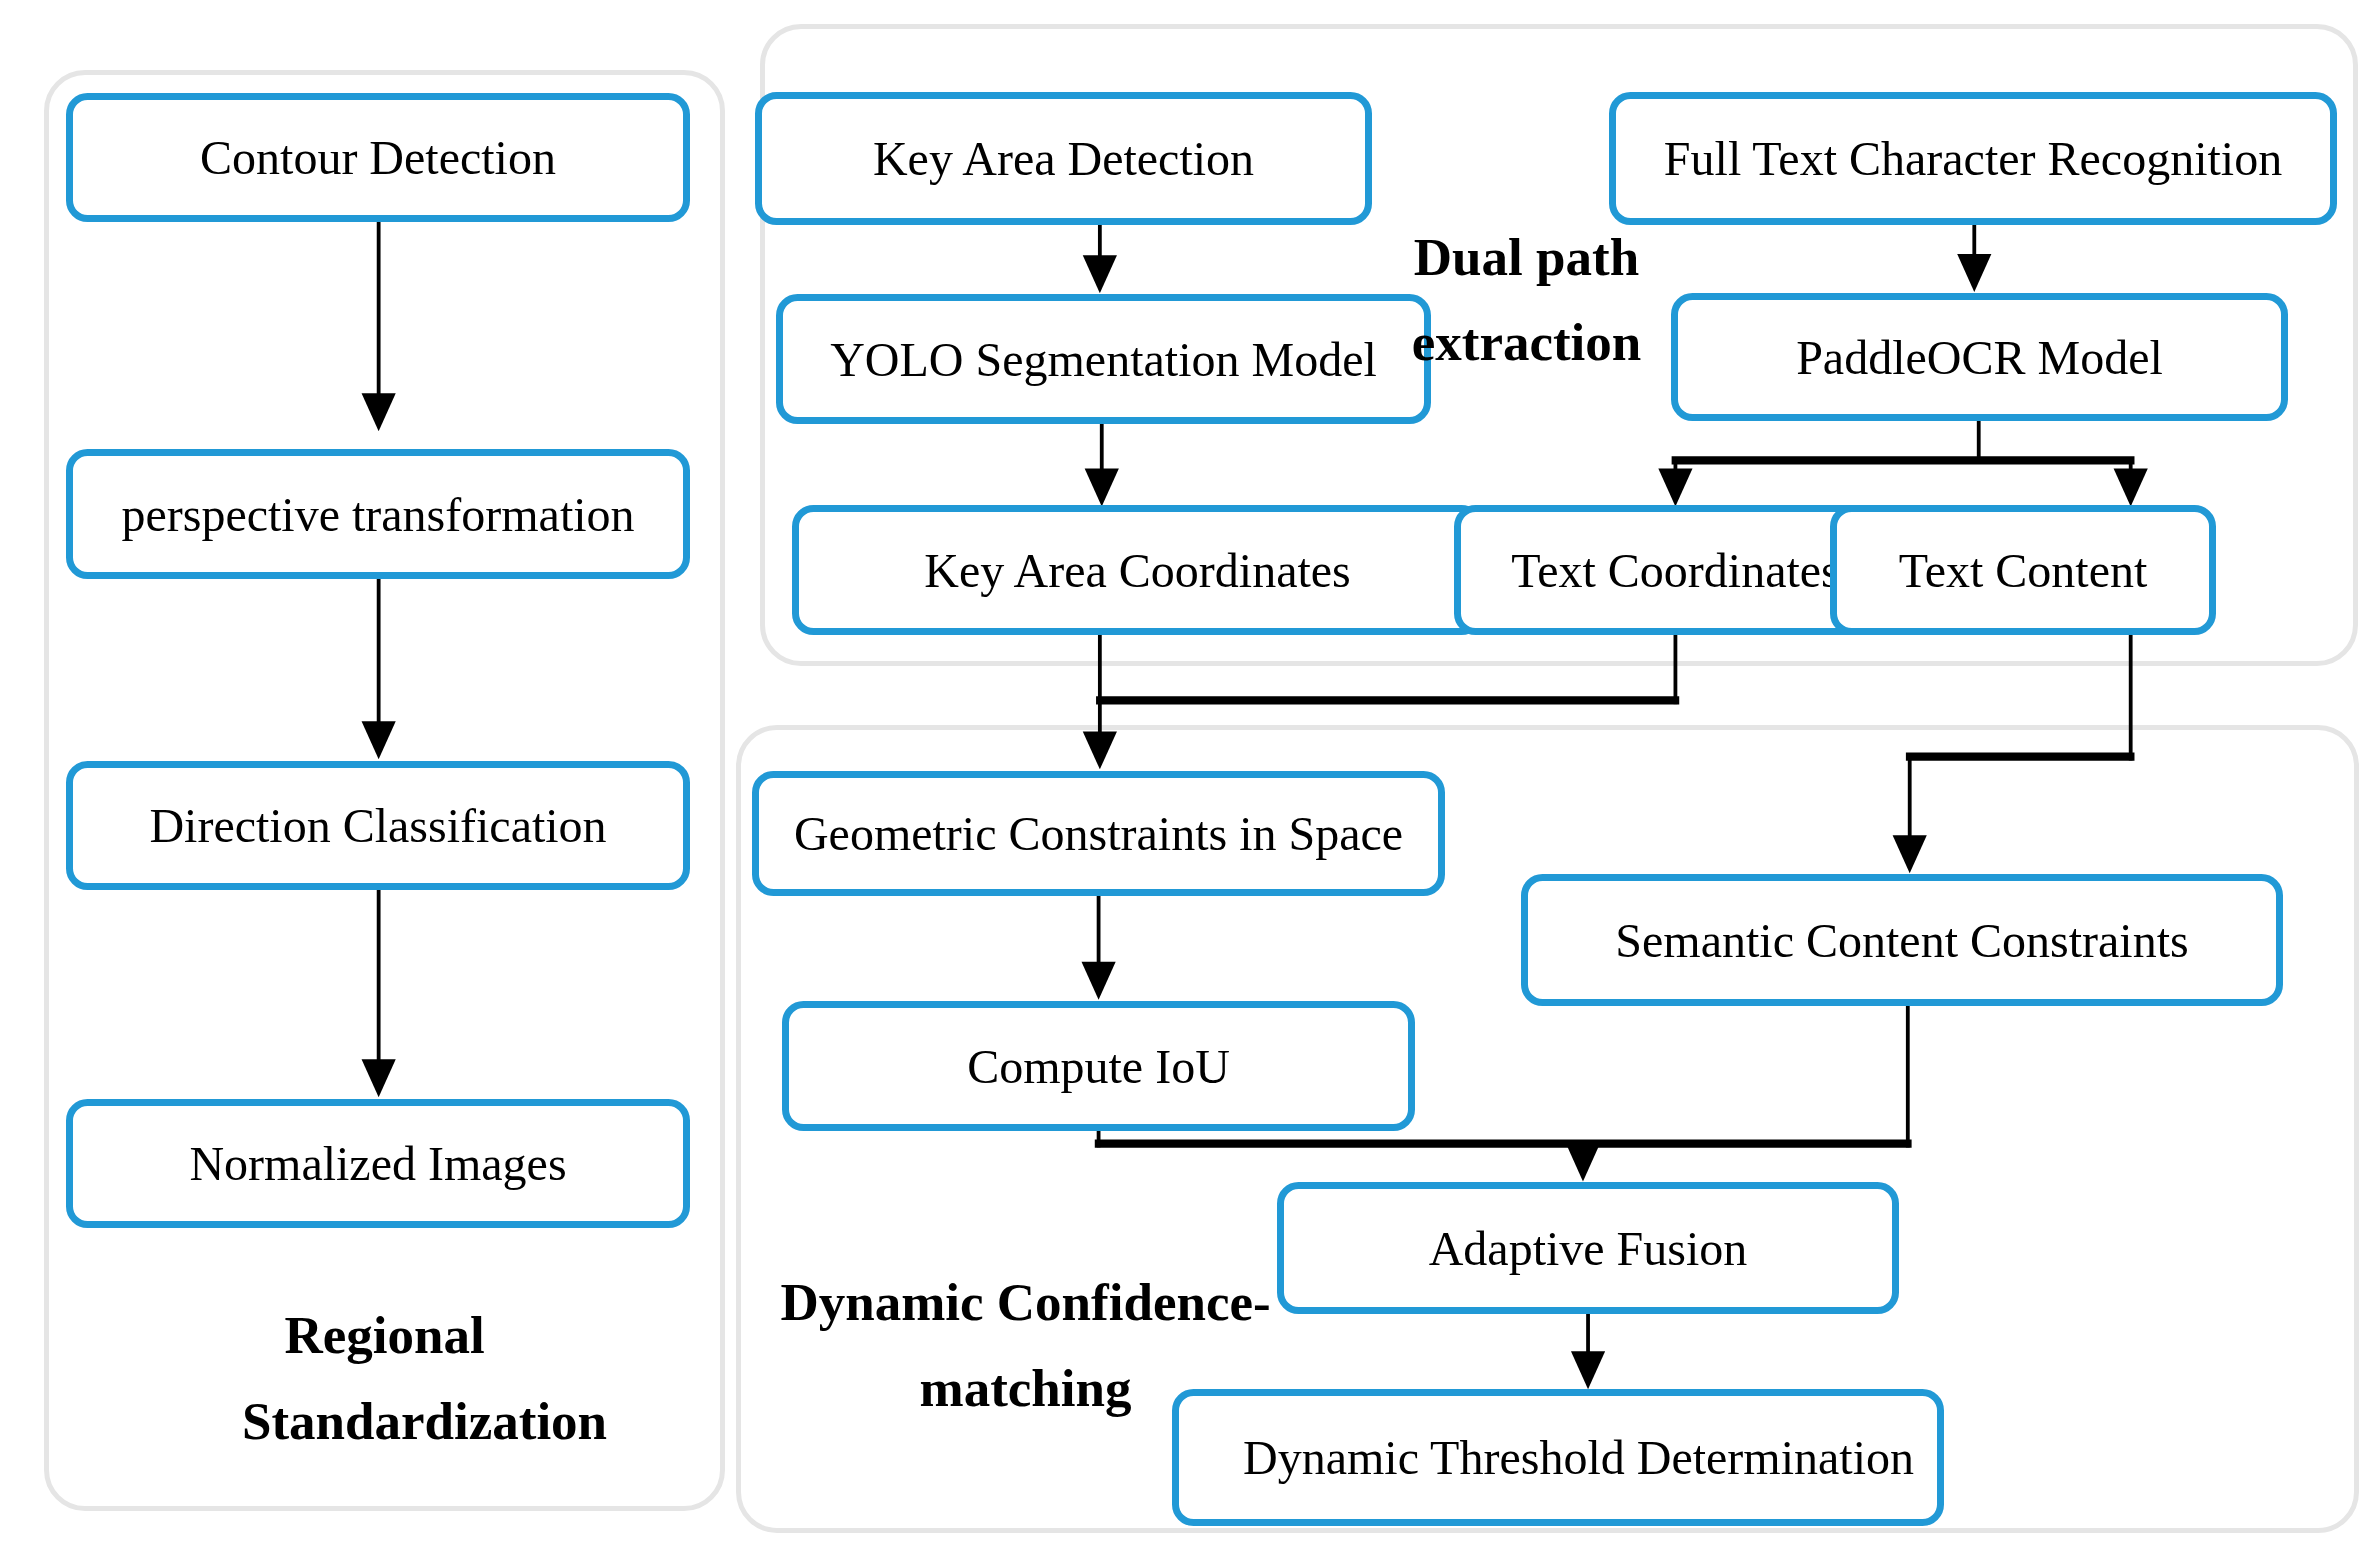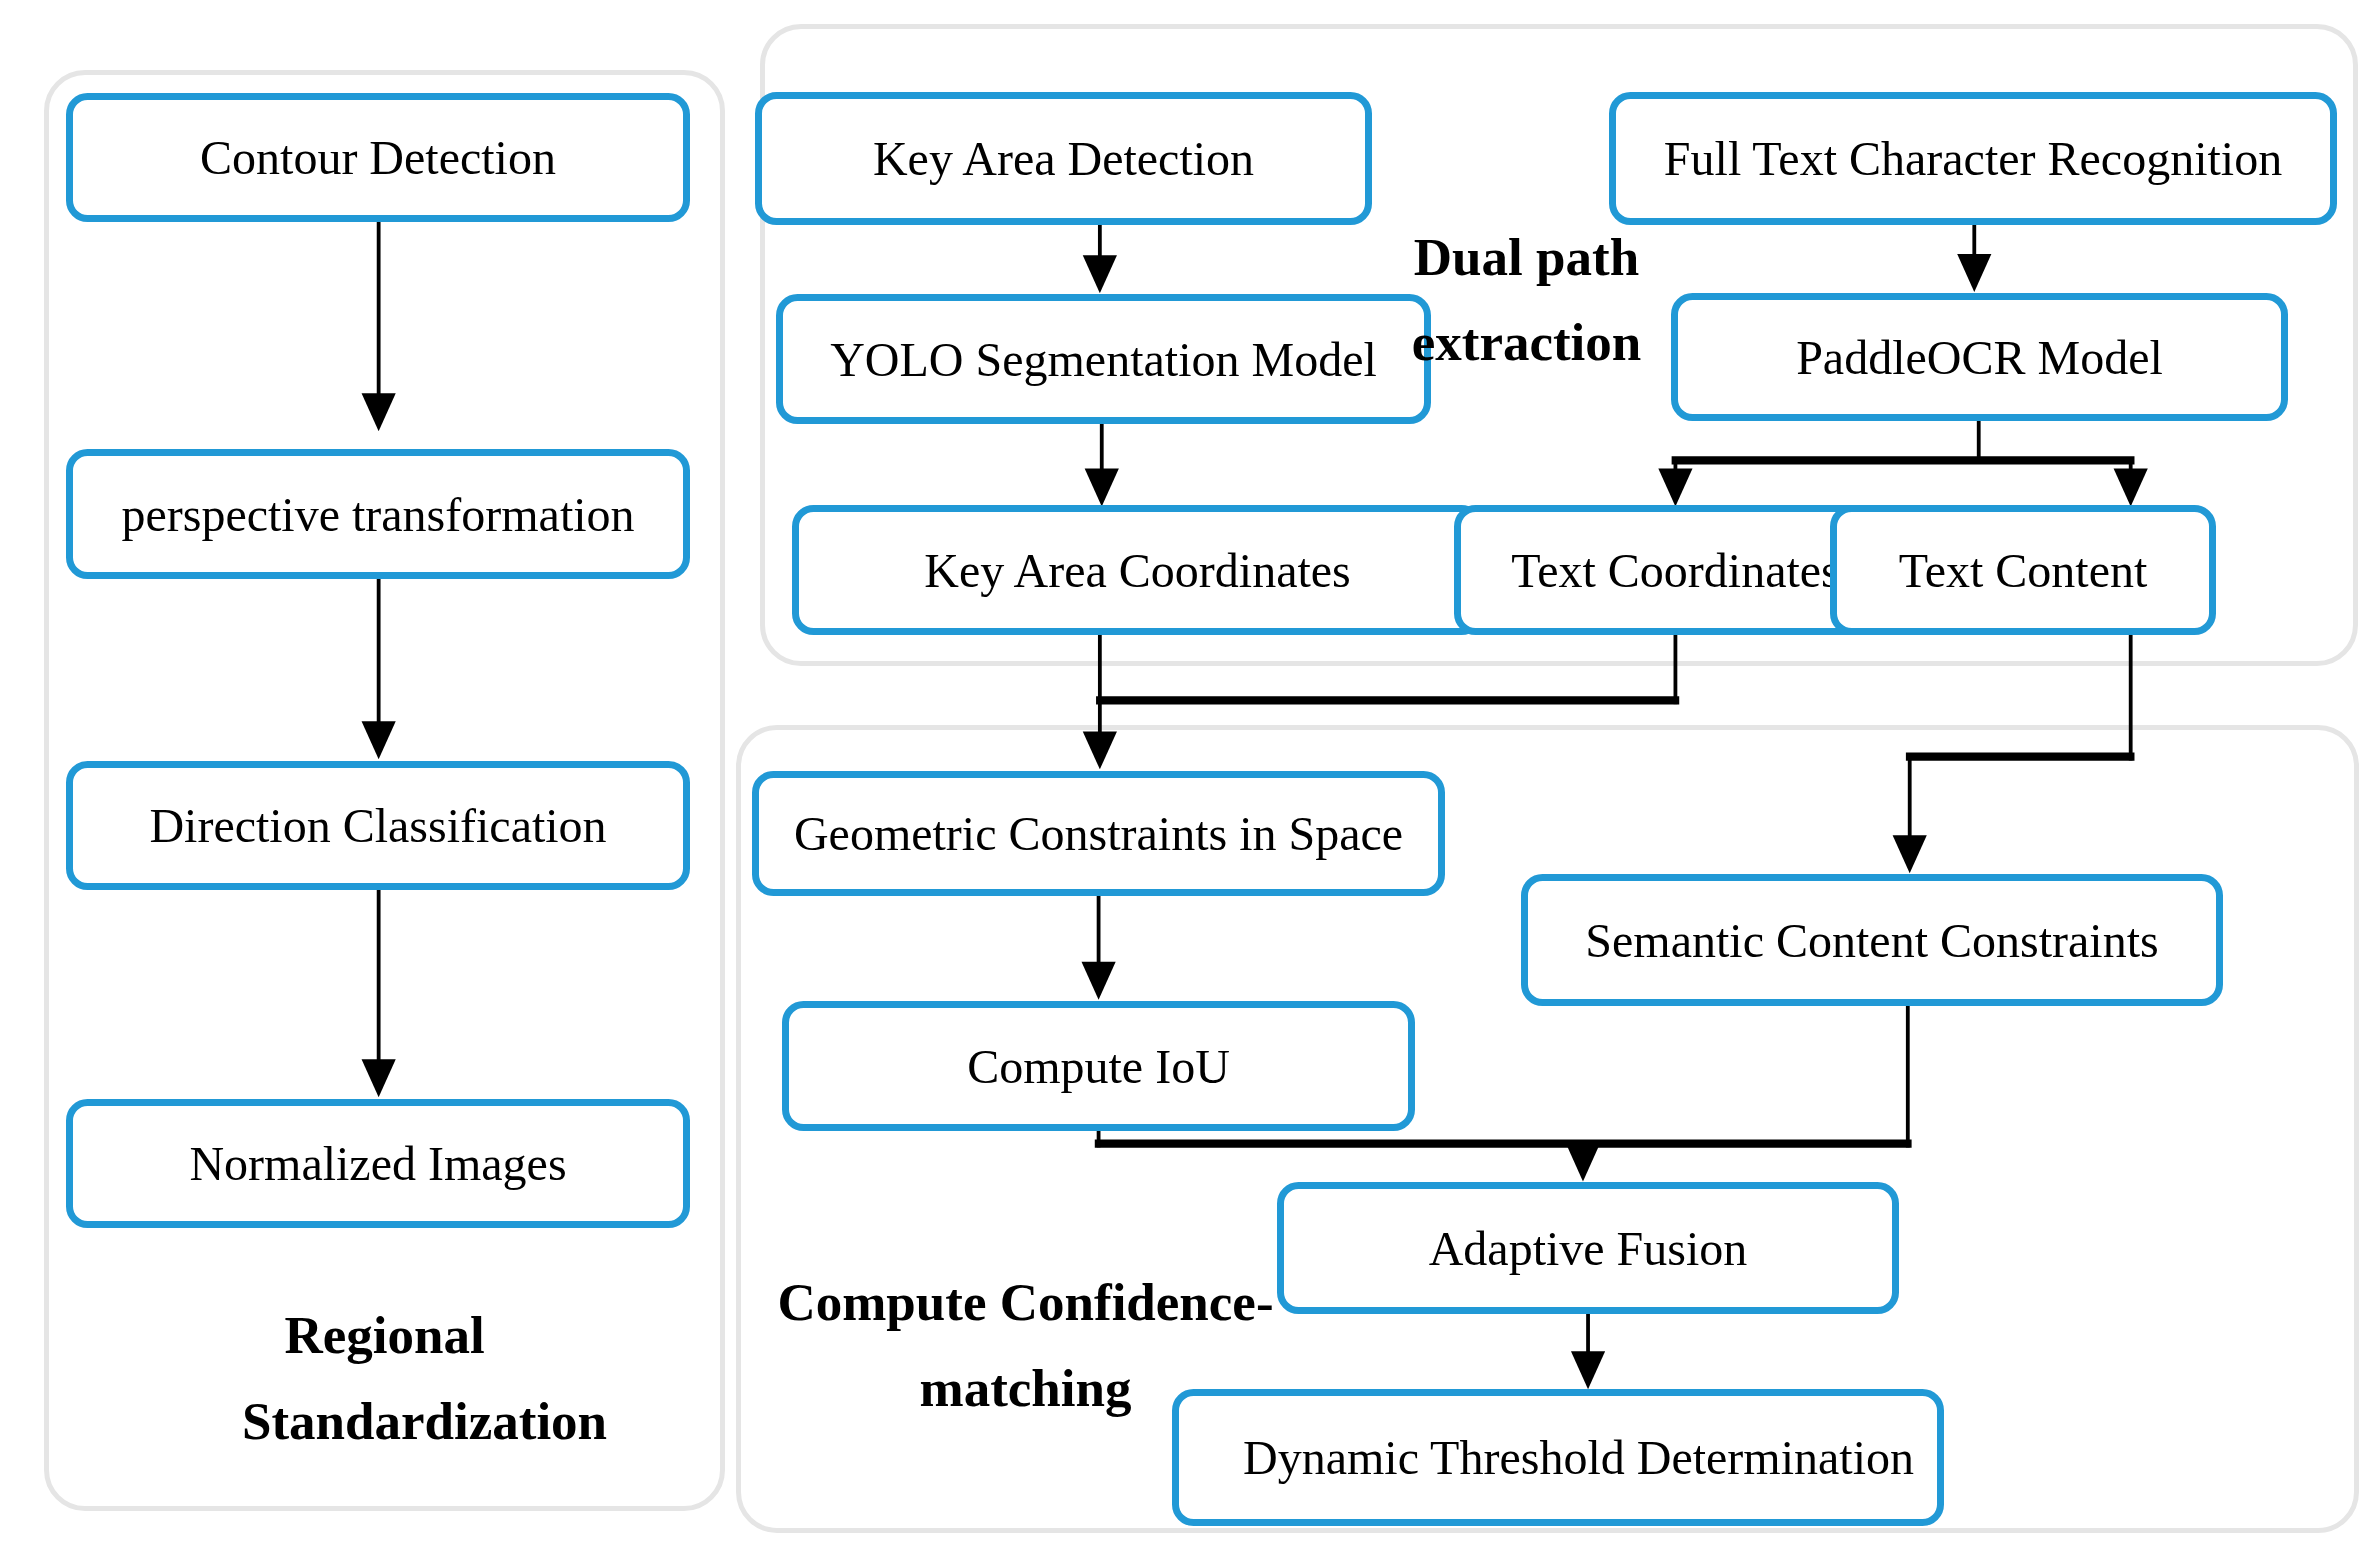--- a/index.html
+++ b/index.html
@@ -134,28 +134,28 @@
 
   <div class="node" style="left:755px;top:92px;width:617px;height:133px;">Key Area Detection</div>
   <div class="node" style="left:1609px;top:92px;width:728px;height:133px;">Full Text Character Recognition</div>
   <div class="node" style="left:776px;top:294px;width:655px;height:130px;">YOLO Segmentation Model</div>
   <div class="node" style="left:1671px;top:293px;width:617px;height:128px;">PaddleOCR Model</div>
   <div class="node" style="left:792px;top:505px;width:691px;height:130px;">Key Area Coordinates</div>
   <div class="node" style="left:1454px;top:505px;width:443px;height:130px;">Text Coordinates</div>
   <div class="node" style="left:1830px;top:505px;width:386px;height:130px;">Text Content</div>
 
   <div class="node" style="left:752px;top:771px;width:693px;height:125px;">Geometric Constraints in Space</div>
-  <div class="node" style="left:1521px;top:874px;width:702px;height:132px;">Semantic Content Constraints</div>
+  <div class="node" style="left:1521px;top:874px;width:762px;height:132px;">Semantic Content Constraints</div>
   <div class="node" style="left:782px;top:1001px;width:633px;height:130px;">Compute IoU</div>
   <div class="node" style="left:1277px;top:1182px;width:622px;height:132px;">Adaptive Fusion</div>
   <div class="node" style="left:1172px;top:1389px;width:772px;height:137px;padding-left:41px;">Dynamic Threshold Determination</div>
 
   <div class="section-label" style="left:44px;top:1306px;width:681px;">Regional</div>
   <div class="section-label" style="left:44px;top:1392px;width:681px;padding-left:40px;">Standardization</div>
 
   <div class="section-label" style="left:1349px;top:228px;width:355px;">Dual path</div>
   <div class="section-label" style="left:1349px;top:313px;width:355px;">extraction</div>
 
-  <div class="section-label" style="left:747px;top:1273px;width:557px;">Compute Confidence-</div>
+  <div class="section-label" style="left:747px;top:1273px;width:557px;">Dynamic Confidence-</div>
   <div class="section-label" style="left:747px;top:1359px;width:557px;">matching</div>
 
 </div>
 
 
 </body></html>

